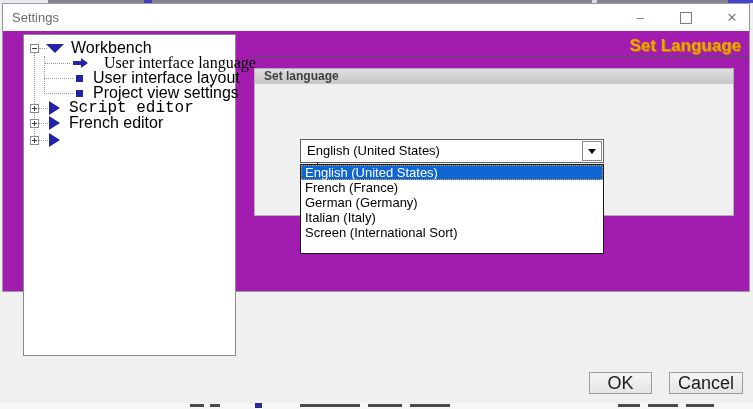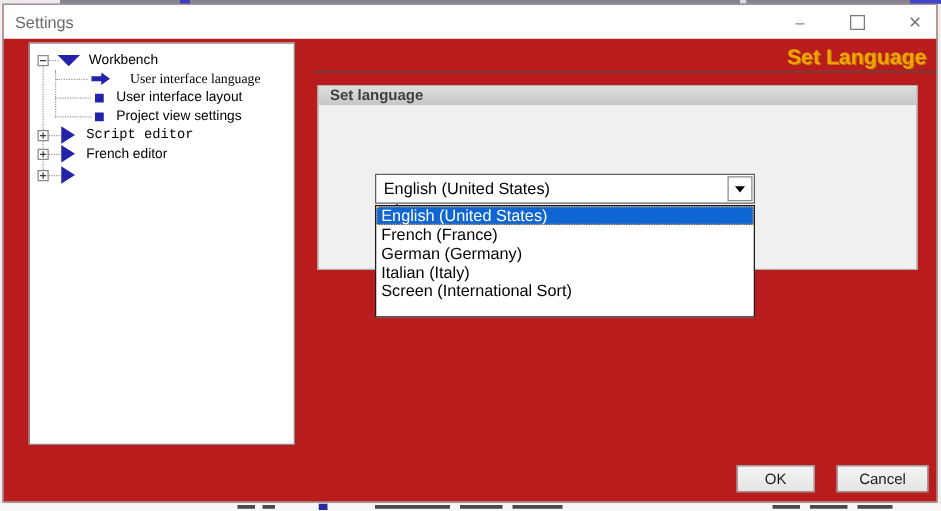--- a/index.html
+++ b/index.html
@@ -11,43 +11,43 @@
   }
   .abs{position:absolute;}
 
   
   .bgtop{top:0;height:3px;}
   .bgbottom{top:403px;height:6px;background:#f7f7f7;left:0;width:753px;}
   .frag{position:absolute;background:#4a4a4a;}
 
   
   .dialog{
-    left:2px;top:3px;width:748px;height:399px;
-    background:#b91c1c;border:1px solid #979aa0;box-sizing:border-box;
+    left:2px;top:3px;width:748px;height:289px;
+    background:#a21caf;border:1px solid #979aa0;box-sizing:border-box;
   }
   .titlebar{
     left:0;top:0;width:746px;height:27px;background:#ffffff;
   }
   .title-text{
     left:9px;top:0;line-height:27px;font-size:13px;color:#6b6b6b;
   }
   .wctrl{
     top:0;width:30px;height:27px;display:flex;align-items:center;justify-content:center;
     color:#7a7a7a;font-size:13px;cursor:default;
   }
   .max-box{width:10px;height:10px;border:1px solid #7a7a7a;}
 
   
   .tree-panel{
     left:20px;top:30px;width:213px;height:322px;
     background:#ffffff;border:1px solid #8a8a8a;box-sizing:border-box;
   }
   .trow{
     position:absolute;height:16px;display:flex;align-items:center;
-    font-size:11px;color:#000;white-space:nowrap;z-index:3;
+    font-size:16px;color:#000;white-space:nowrap;z-index:3;
   }
   .expander{
     width:9px;height:9px;box-sizing:border-box;border:1px solid #8a8a8a;
     background:#fff;position:relative;flex:0 0 auto;
   }
   .expander::before{content:'';position:absolute;left:1px;right:1px;top:3px;height:1px;background:#3c3c3c;}
   .expander.plus::after{content:'';position:absolute;top:1px;bottom:1px;left:3px;width:1px;background:#3c3c3c;}
   .tri-down{
     width:0;height:0;border-left:9px solid transparent;border-right:9px solid transparent;
     border-top:9px solid #2323aa;margin-left:7px;flex:0 0 auto;
@@ -106,21 +106,21 @@
   .opt.sel{
     background:#0f66d2;color:#fff;
     outline:1px dotted #e8a24c;outline-offset:-1px;
   }
 
   
   .btn{
     position:absolute;top:368px;height:22px;box-sizing:border-box;
     background:linear-gradient(#f5f5f5,#e4e4e4);
     border:1px solid #9c9c9c;
-    font-size:12px;color:#1c1c1c;text-align:center;line-height:20px;
+    font-size:18px;color:#1c1c1c;text-align:center;line-height:20px;
   }
   .btn-ok{left:586px;width:63px;}
   .btn-cancel{left:666px;width:74px;}
 </style>
 </head>
 <body>
 
 <div class="abs bgtop" style="left:0;width:48px;background:#e9e9ee;"></div>
 <div class="abs bgtop" style="left:48px;width:705px;background:#84848e;"></div>
 <div class="abs bgtop" style="left:144px;width:8px;background:#3d3dc4;"></div>

